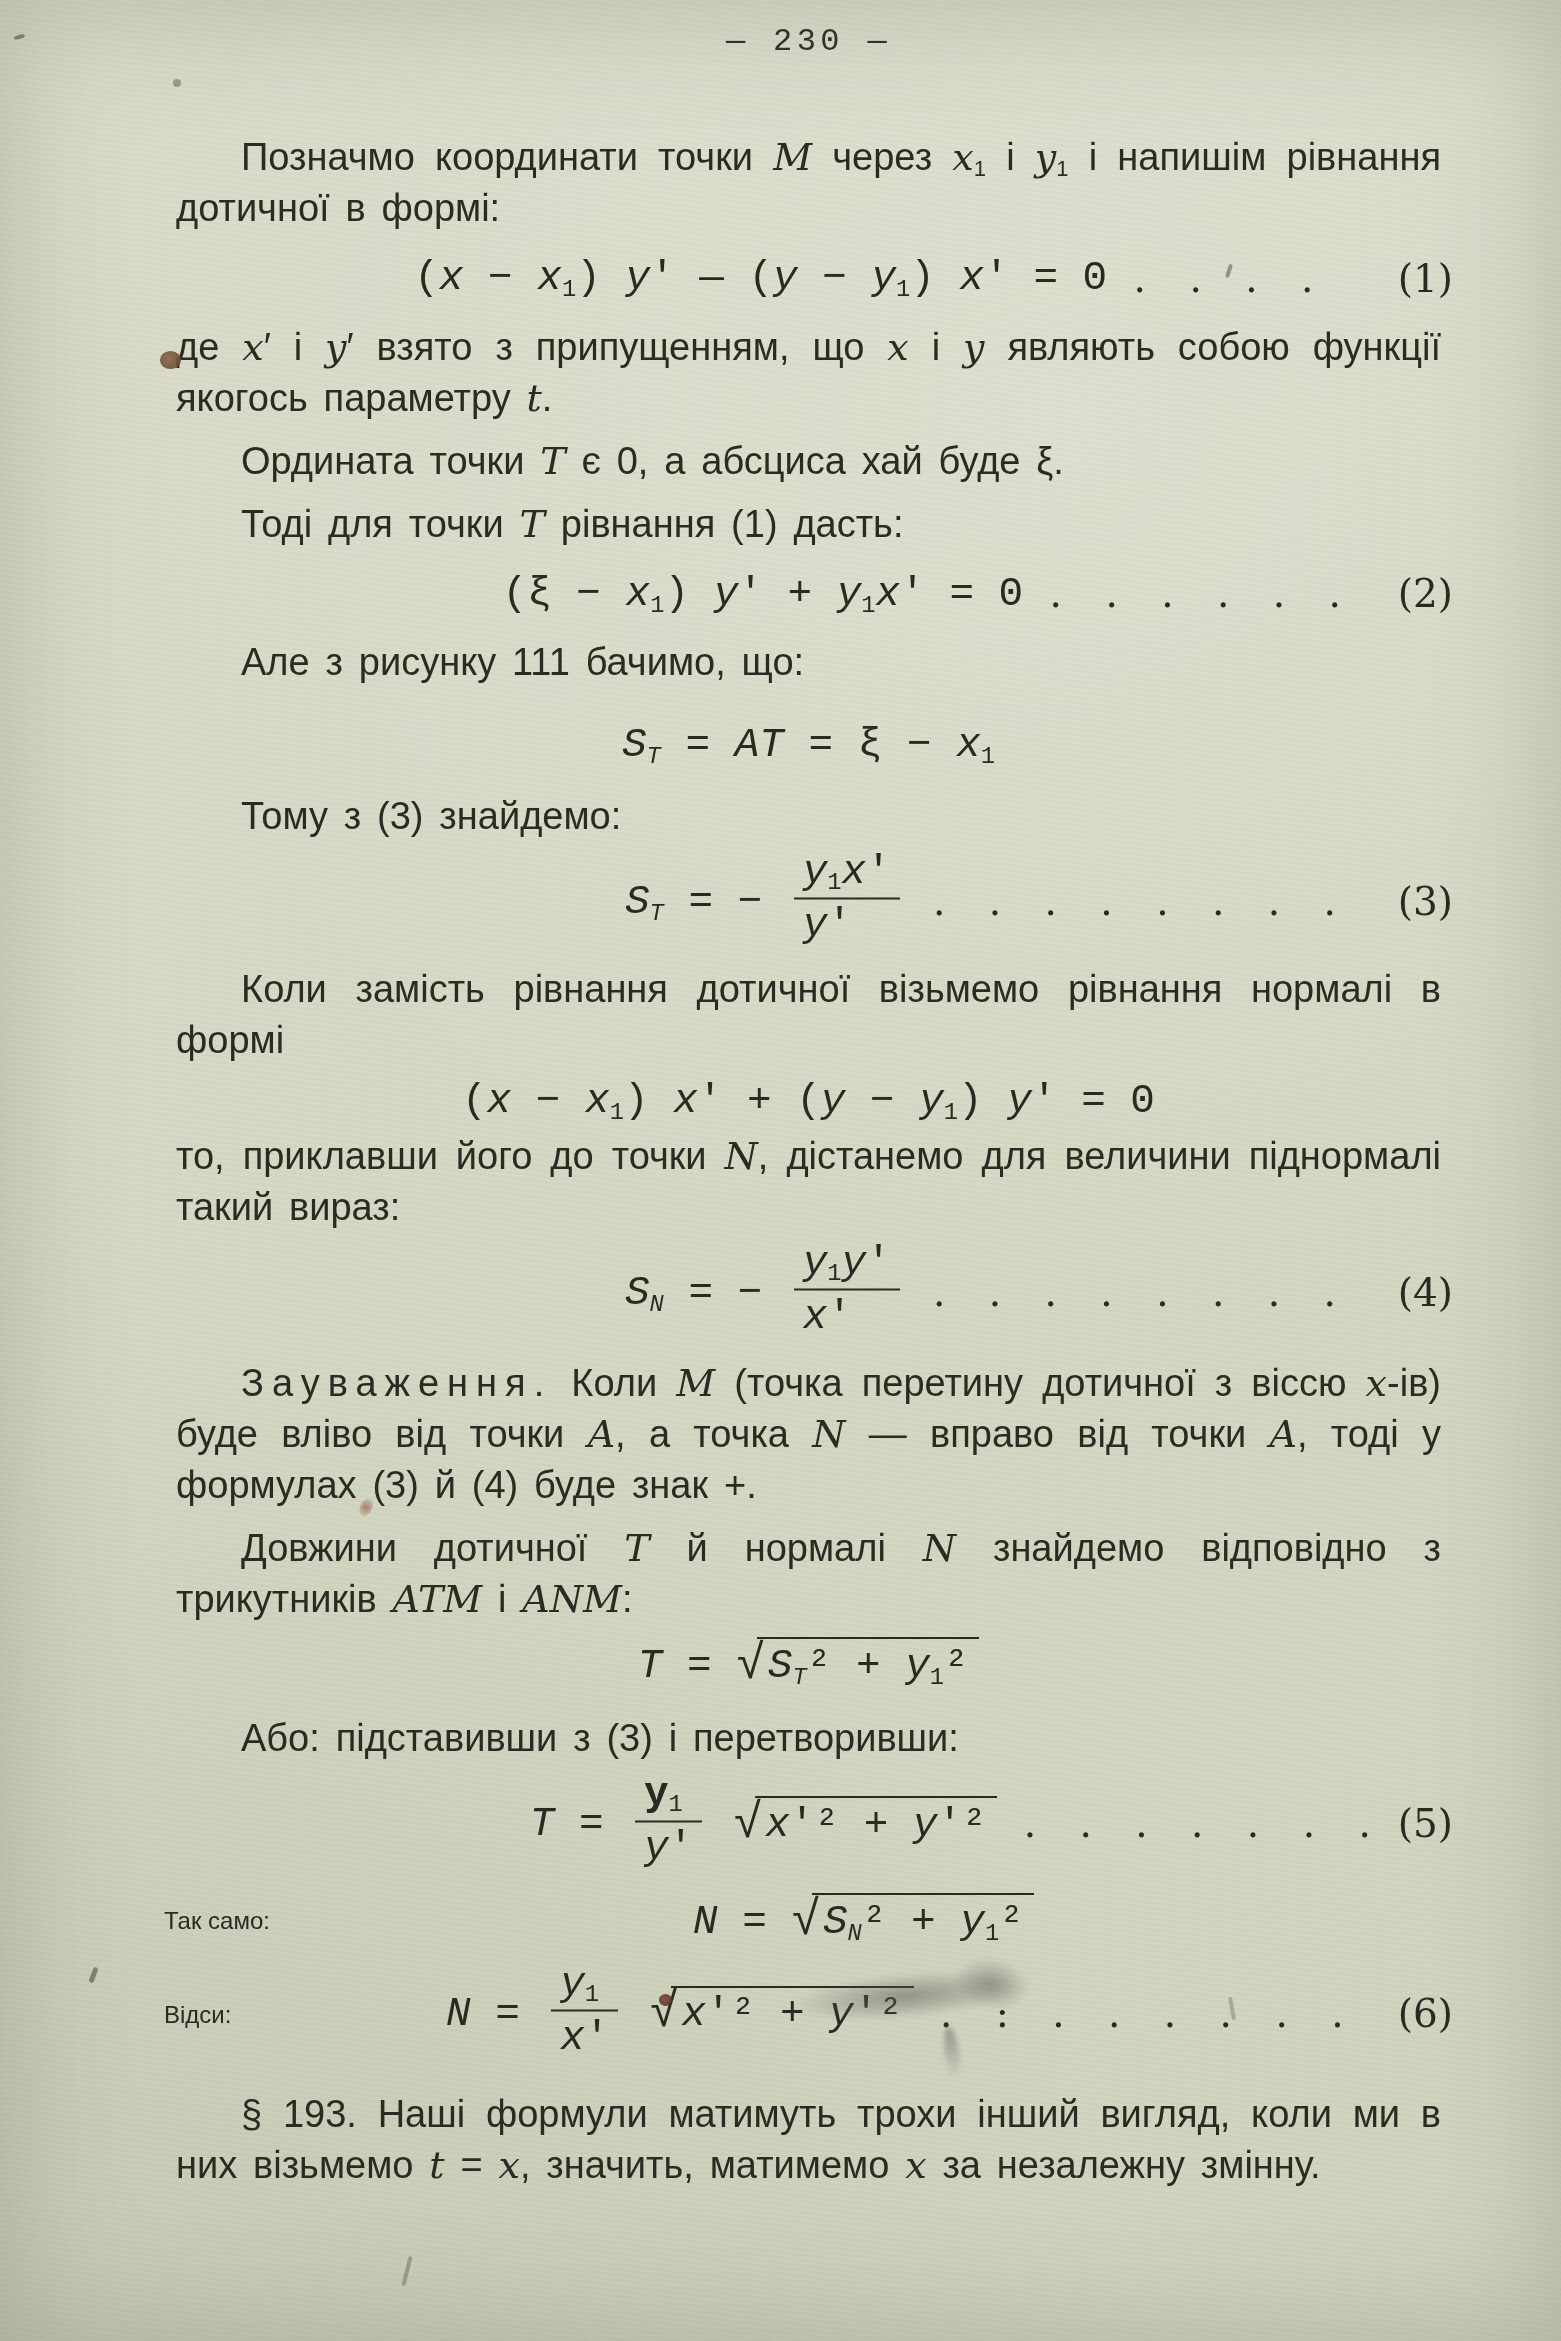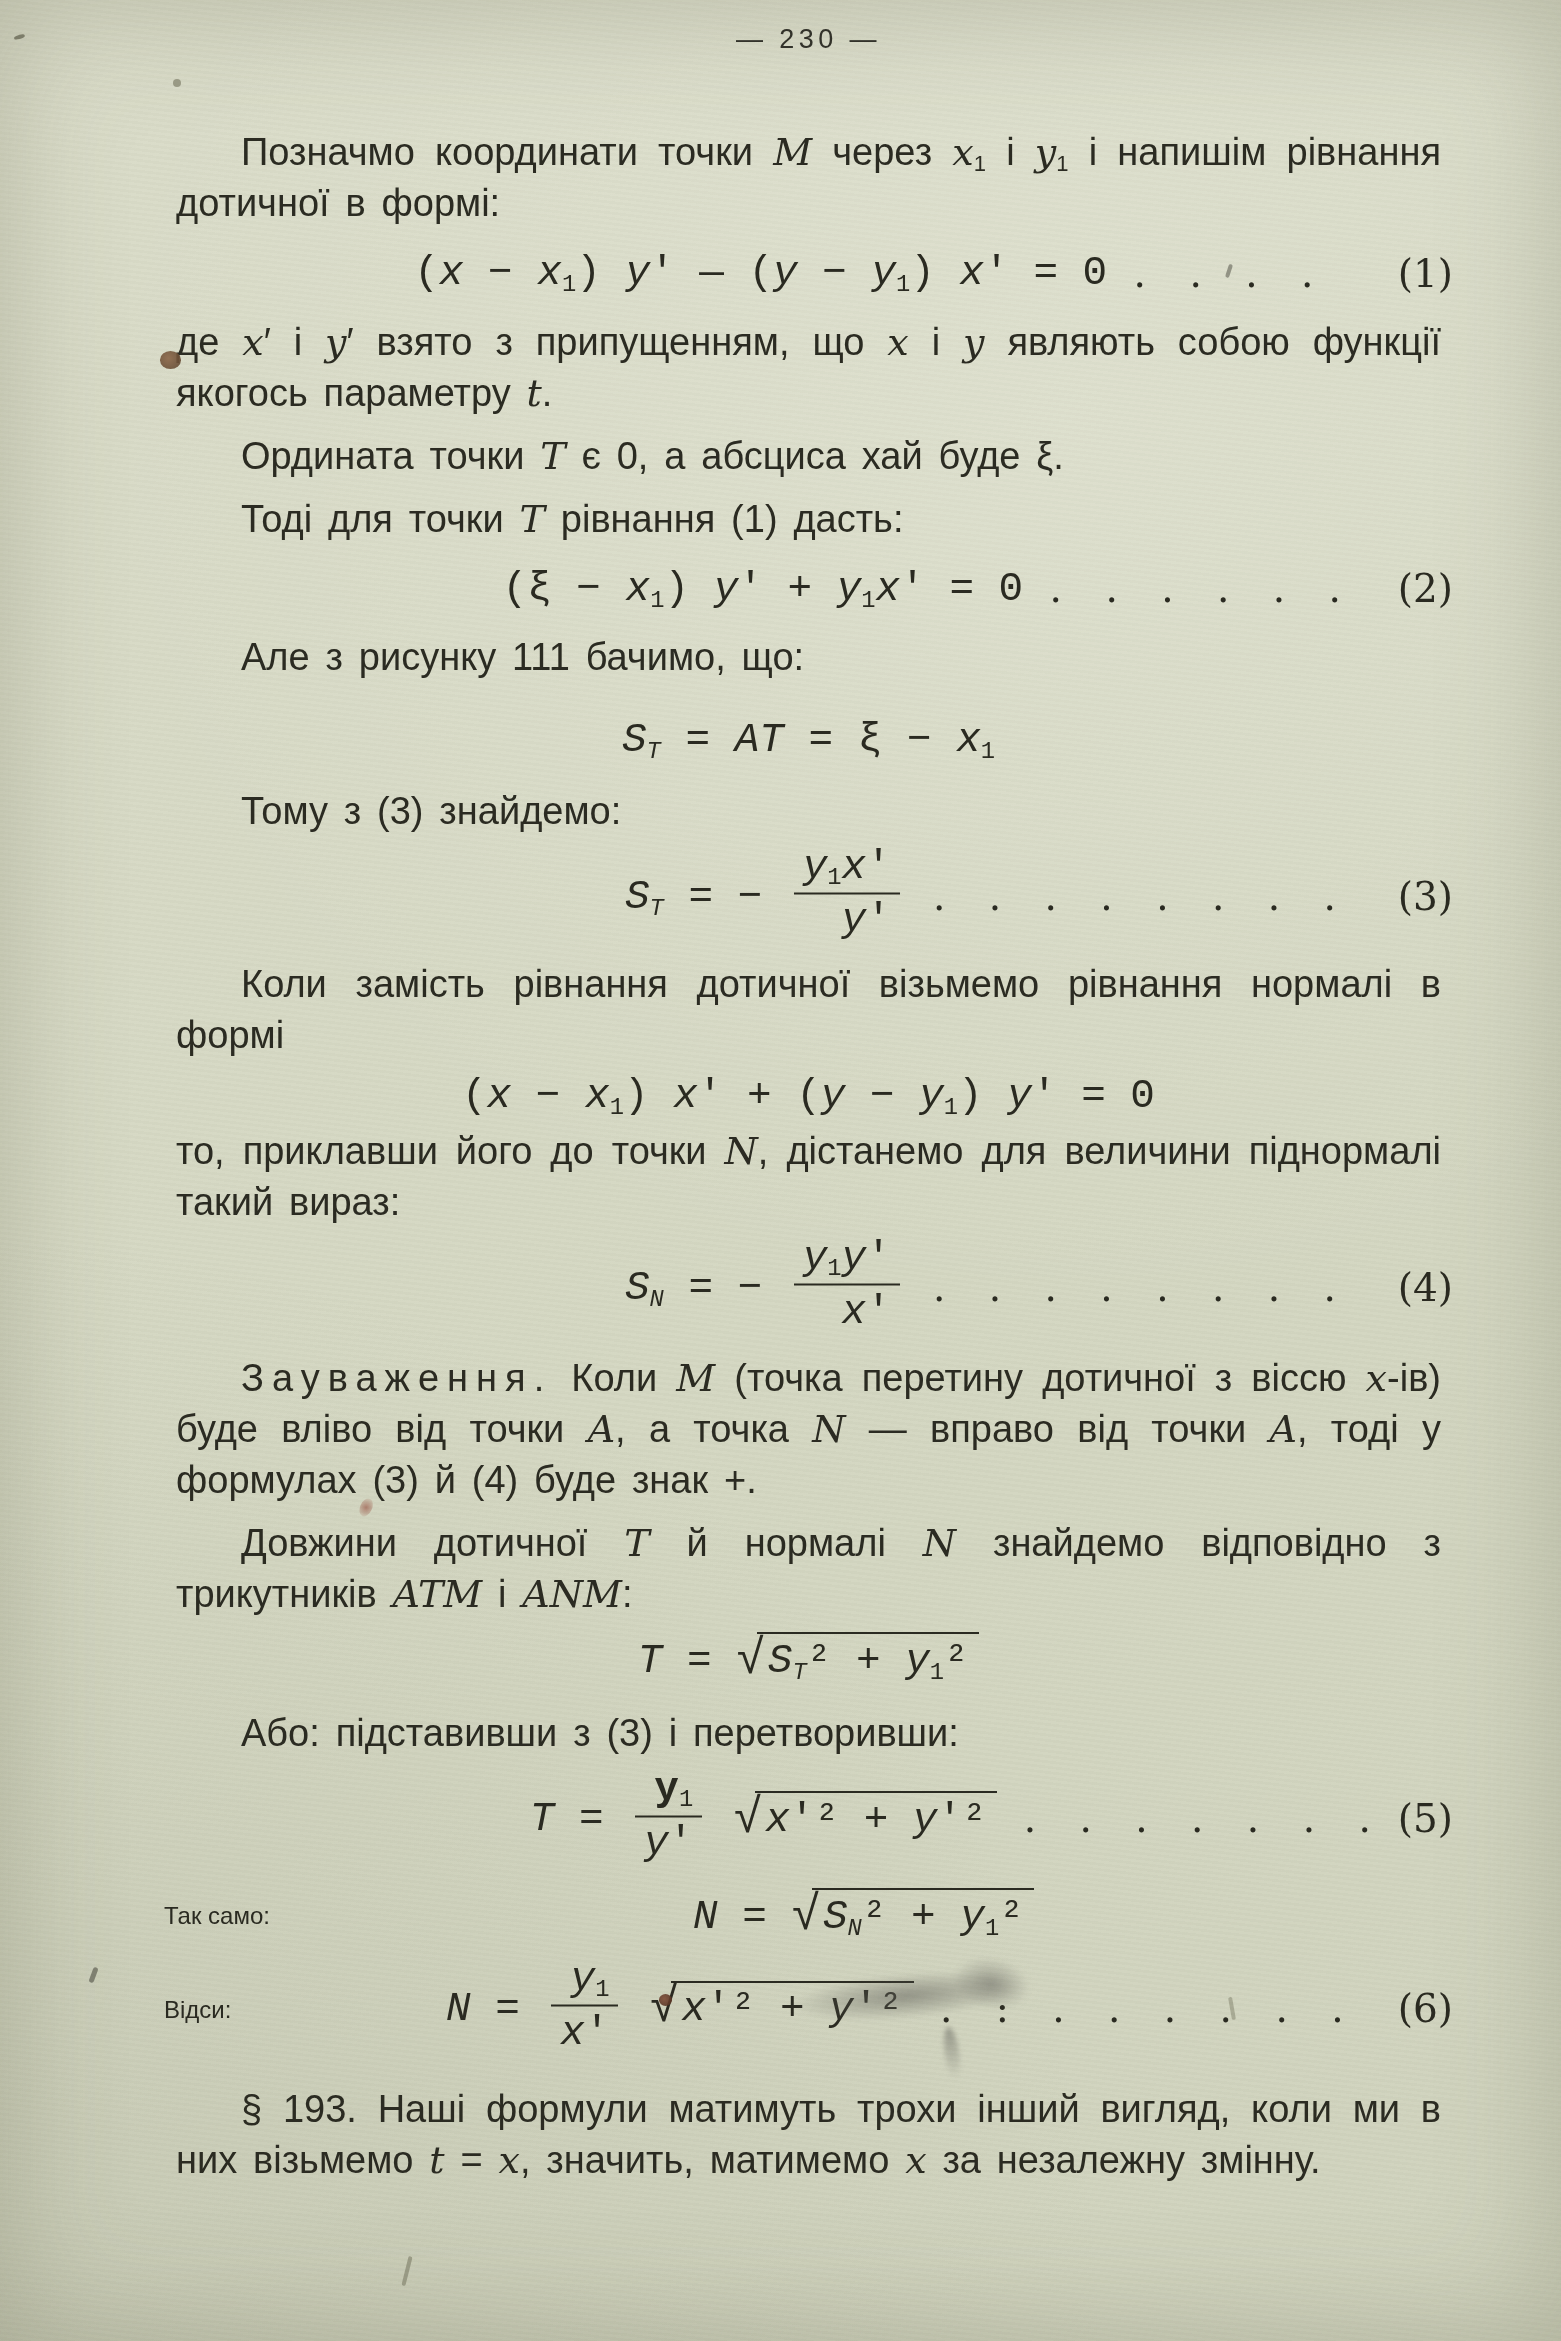--- a/index.html
+++ b/index.html
@@ -23,22 +23,22 @@
   .content {
     position: absolute;
     left: 164px;
     top: 0;
     width: 1289px;
   }
 
   .pagenum {
     padding-top: 26.4px;
     text-align: center;
-    font-family: Liberation Sans, sans-serif;
-    font-size: 27px;
+    font-family: Liberation Mono, monospace;
+    font-size: 32px;
     line-height: 1;
     letter-spacing: 4.4px;
     color: #32322a;
   }
 
   .para {
     margin: 12px;
     font-size: 38px;
     line-height: 51px;
     text-align: justify;
@@ -80,21 +80,21 @@
     font-family: "Liberation Sans", "DejaVu Sans", sans-serif;
     font-size: 24px;
     width: 282px;
     flex: none;
     white-space: nowrap;
   }
 
   .frac {
     display: inline-block;
     vertical-align: middle;
-    text-align: right;
+    text-align: left;
     margin: 0 7px;
     transform: translateY(-3.5px);
   }
   .frac .fn { display: block; line-height: 1.05; padding: 0 8.8px 4.4px; }
   .frac .fd { display: block; line-height: 1.05; border-top: 2.6px solid #2a2a21; padding: 4.4px 8.8px 0; }
 
   .sqrt { white-space: nowrap; display: inline-block; }
   .sqrt .rad {
     display: inline-block;
     font-size: 1.18em;

